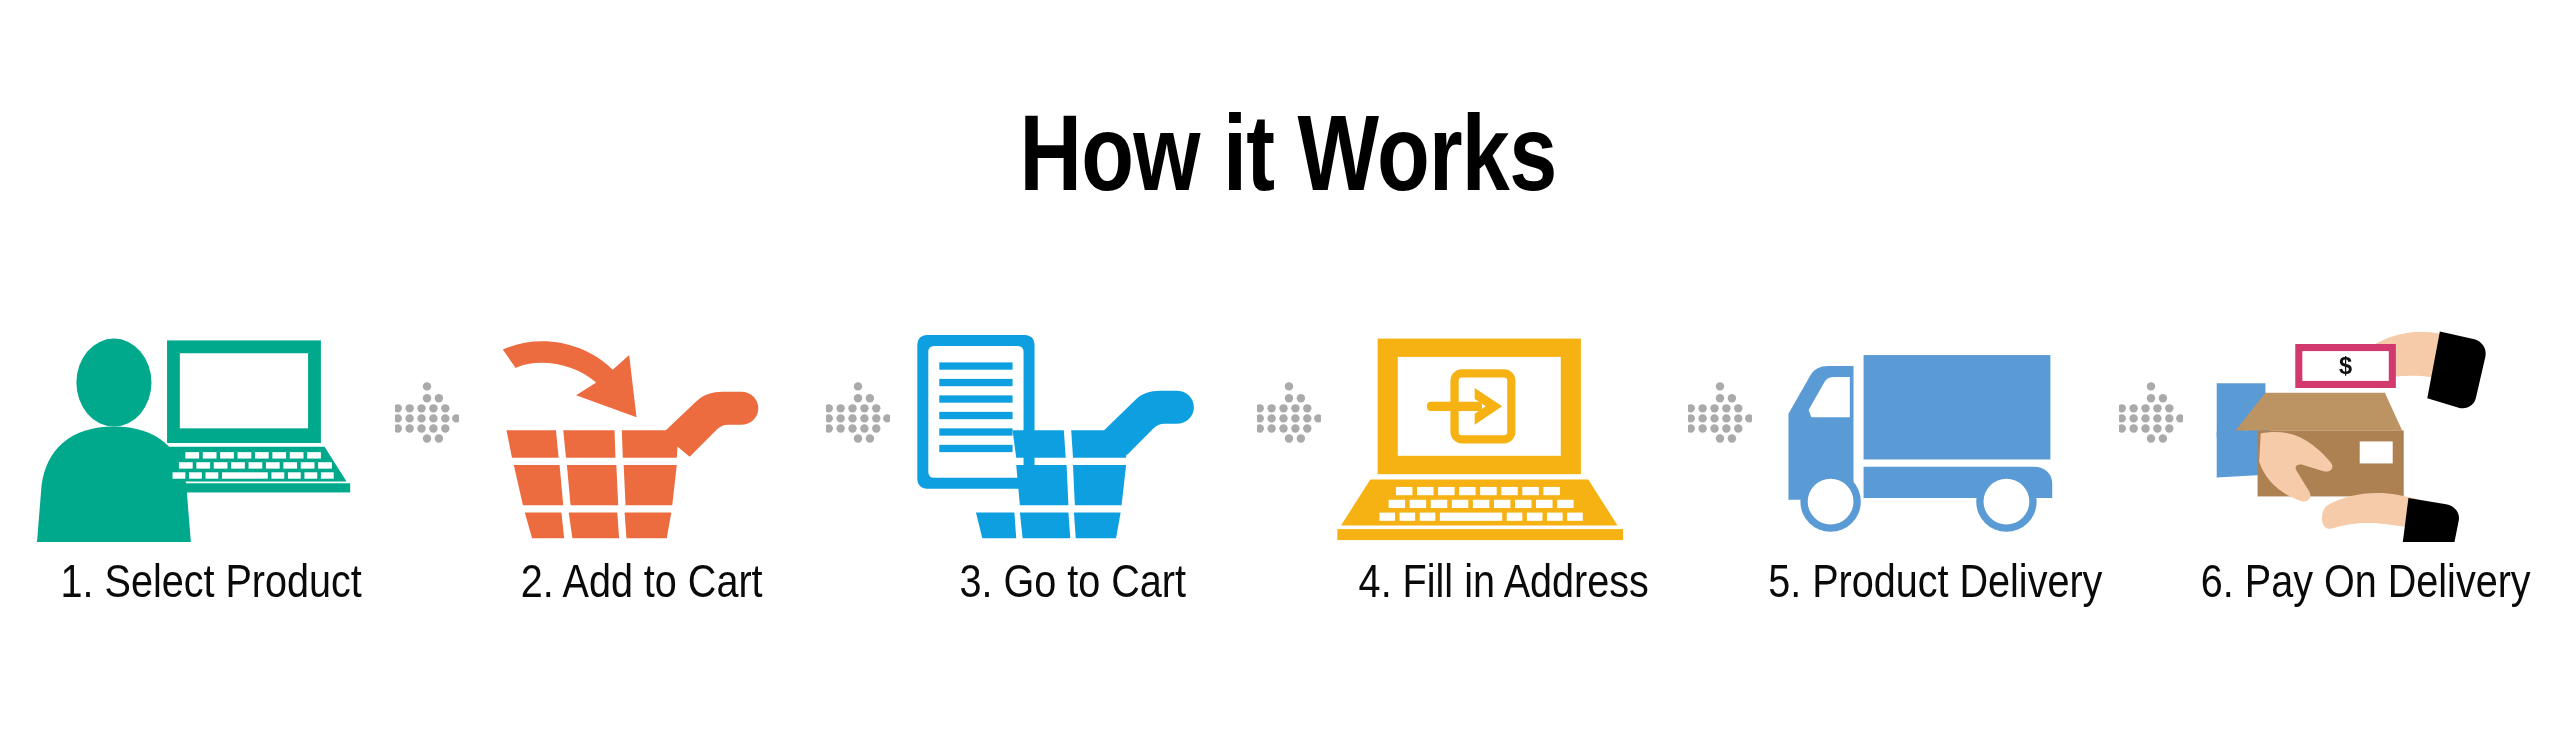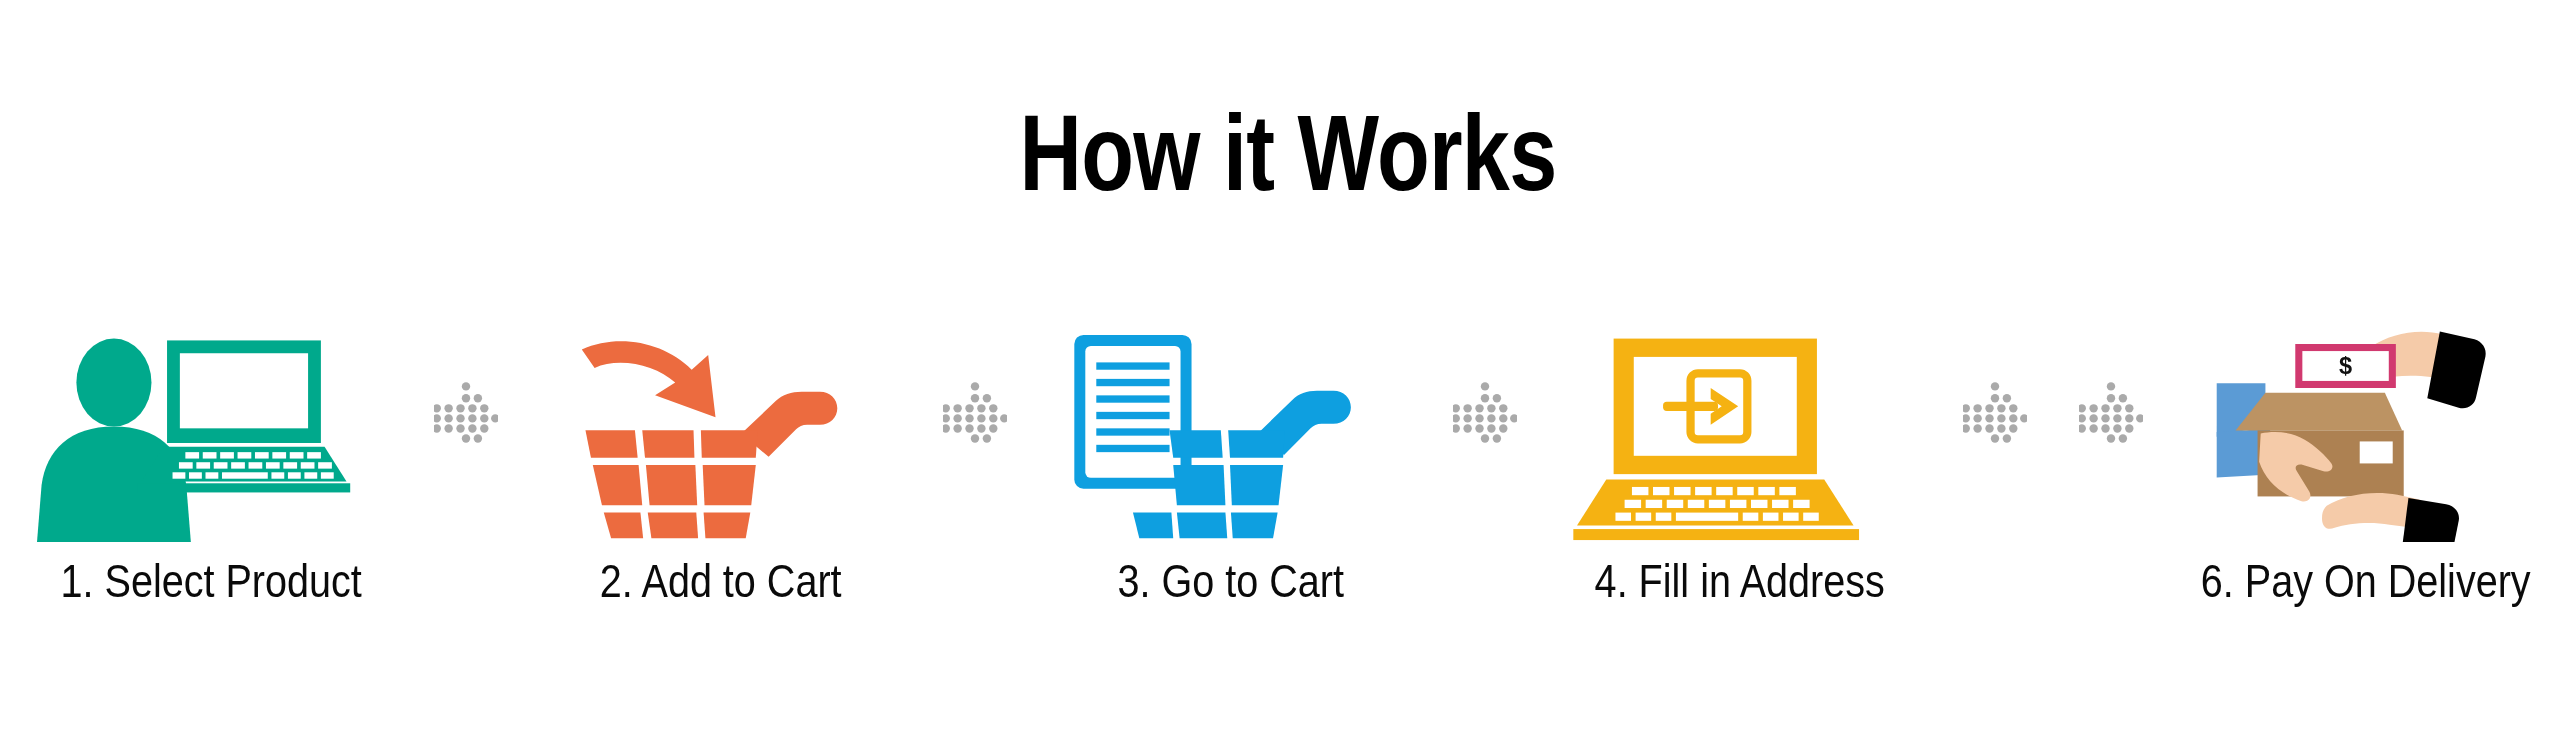--- a/index.html
+++ b/index.html
@@ -384,20 +384,44 @@
             <circle cx="29" cy="53" r="4.6"></circle>
             <circle cx="42" cy="53" r="4.6"></circle>
             <circle cx="55" cy="53" r="4.6"></circle>
           <circle cx="35" cy="64" r="4.6"></circle>
             <circle cx="48" cy="64" r="4.6"></circle>
           <circle cx="35" cy="77" r="4.6"></circle>
         </g>
       </svg>
     </div>
 
+    <div class="step">
+      <div class="step-icon">
+        <svg viewBox="0 0 380 240" xmlns="http://www.w3.org/2000/svg">
+          <g fill="#5B9BD5">
+
+            <rect x="112" y="36" width="204" height="114"></rect>
+
+            <path d="M112 158 h186 c12 0 20 8 20 18 v16 h-206 z"></path>
+
+            <path d="M30 100 l24 -42 c4 -7 11 -10 19 -10 h28 v146 h-71 z"></path>
+
+          </g>
+          <path d="M52 96 l17 -30 c2 -4 6 -6 11 -6 h17 v44 h-42 z" fill="#ffffff"></path>
+
+          <g>
+            <circle cx="76" cy="196" r="33" fill="#5B9BD5"></circle>
+            <circle cx="76" cy="196" r="25" fill="#ffffff"></circle>
+            <circle cx="268" cy="196" r="33" fill="#5B9BD5"></circle>
+            <circle cx="268" cy="196" r="25" fill="#ffffff"></circle>
+          </g>
+        </svg>
+      </div>
+      <div class="step-label">5. Product Delivery</div>
+    </div>
 
     <div class="arrow-sep">
       <svg width="64" height="64" viewBox="0 0 70 70" xmlns="http://www.w3.org/2000/svg">
         <g fill="#AAAAAA">
           <circle cx="35" cy="7" r="4.6"></circle>
           <circle cx="35" cy="20" r="4.6"></circle>
             <circle cx="48" cy="20" r="4.6"></circle>
           <circle cx="3" cy="31" r="4.6"></circle>
             <circle cx="16" cy="31" r="4.6"></circle>
             <circle cx="29" cy="31" r="4.6"></circle>

